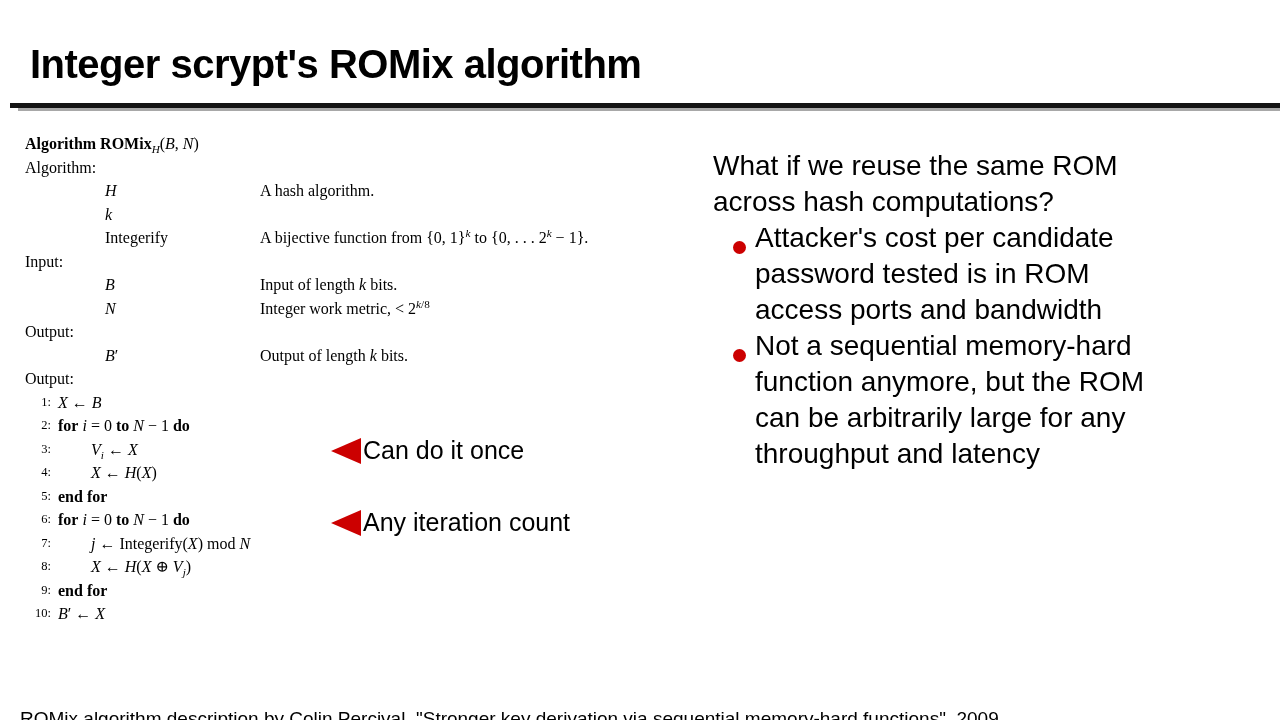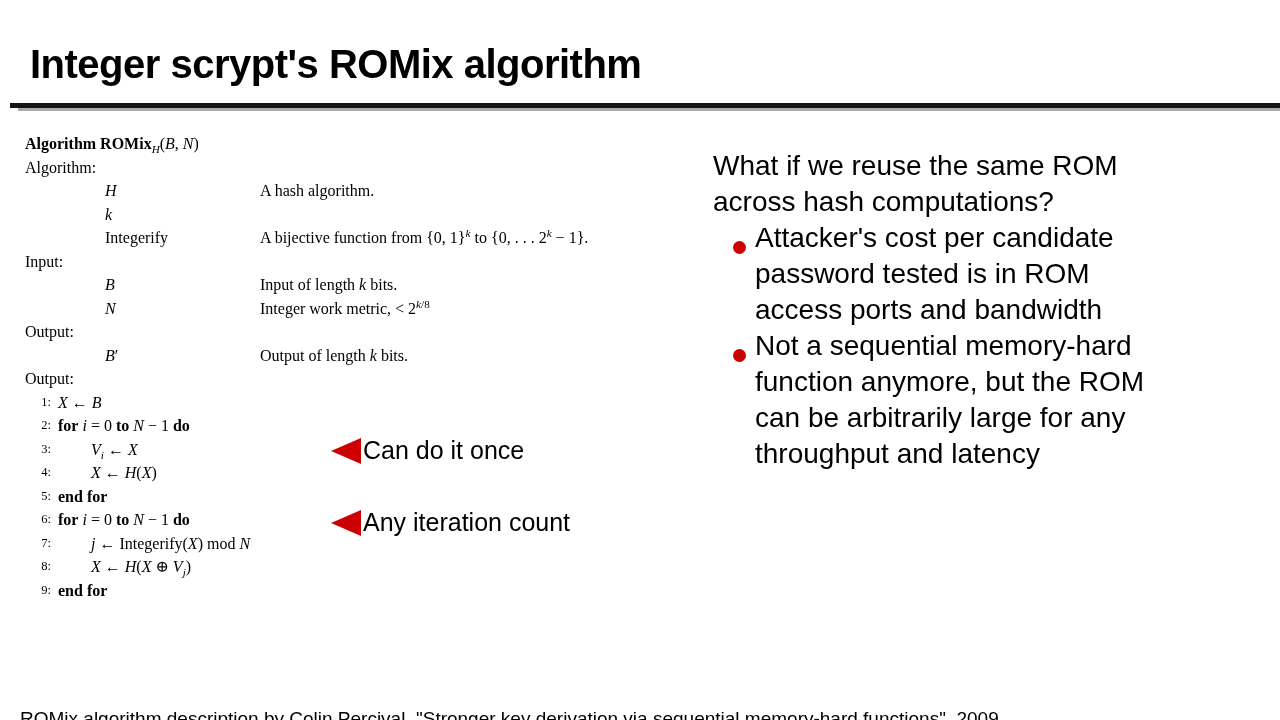--- a/index.html
+++ b/index.html
@@ -133,20 +133,24 @@
       <span class="code"><i>j</i> ← Integerify(<i>X</i>) mod <i>N</i></span>
     </div>
     <div class="step ind1">
       <span class="lnum">8:</span>
       <span class="code"><i>X</i> ← <i>H</i>(<i>X</i> ⊕ <i>V</i><sub><i>j</i></sub>)</span>
     </div>
     <div class="step">
       <span class="lnum">9:</span>
       <span class="code"><b>end for</b></span>
     </div>
+    <div class="step">
+      <span class="lnum">10:</span>
+      <span class="code"><i>B</i>′ ← <i>X</i></span>
+    </div>
   </div>
 
   <div class="ann ann1">
     <span class="tri"></span>
     <span class="ann-label">Can do it once</span>
   </div>
   <div class="ann ann2">
     <span class="tri"></span>
     <span class="ann-label">Any iteration count</span>
   </div>

